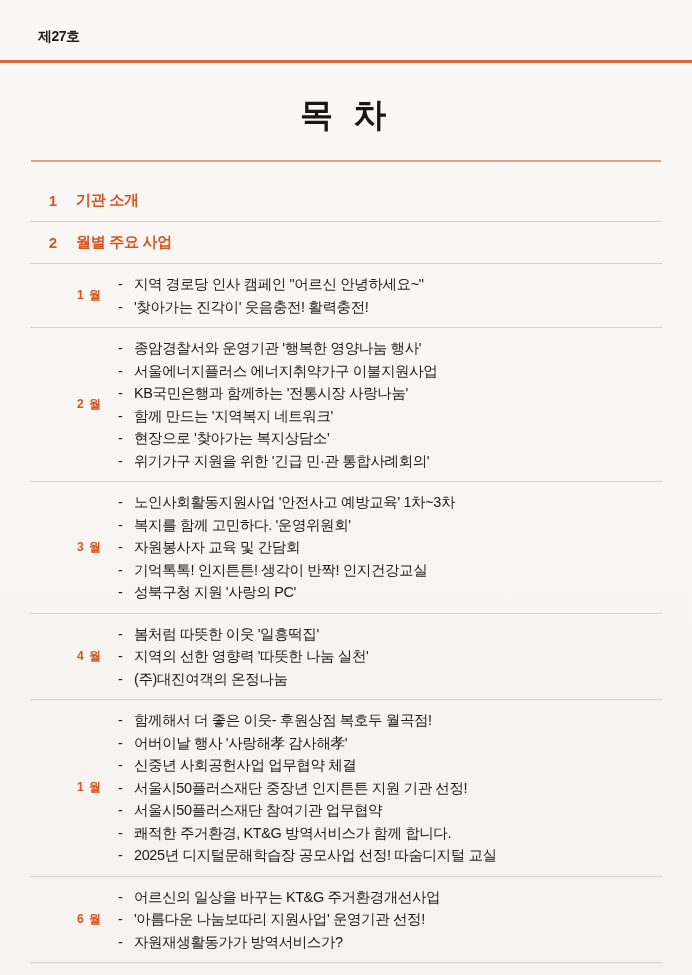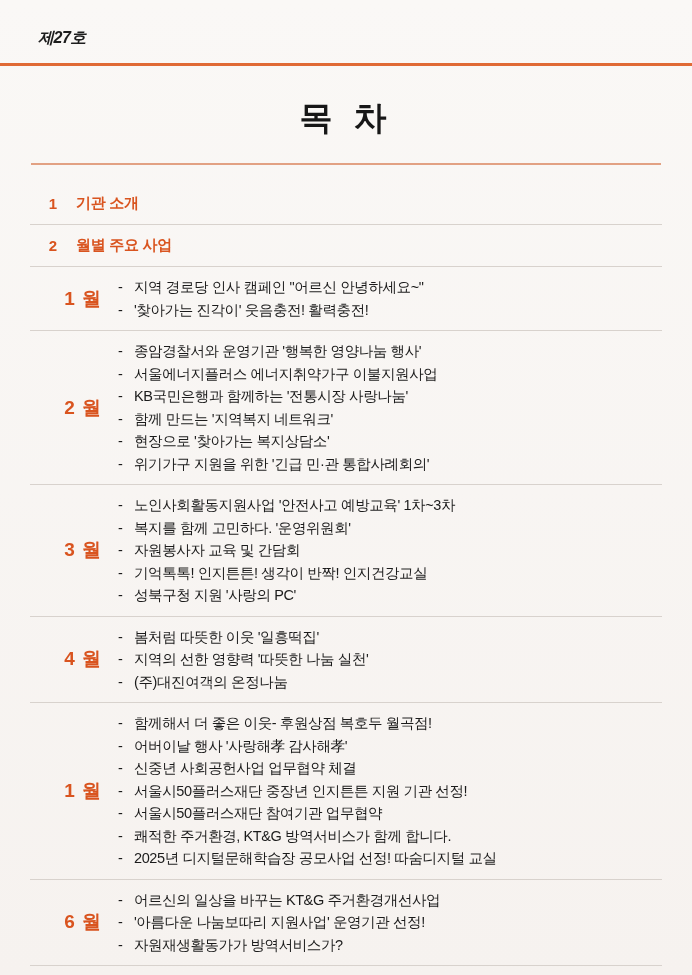--- a/index.html
+++ b/index.html
@@ -23,42 +23,42 @@
   }
 
   
   .header {
     display: flex;
     align-items: baseline;
     justify-content: space-between;
     padding: 28px 30px 10px 38px;
   }
   .issue-no {
-    font-size: 16px;
+    font-size: 14px;
     font-weight: bold;
     color: #1d1d1d;
     letter-spacing: -0.5px;
-    font-style: italic;
   }
   .org-name {
     font-size: 21px;
     font-weight: bold;
     color: #1d1d1d;
     letter-spacing: -0.5px;
   }
   .header-rule {
     height: 3px;
     background: #e06a35;
     margin: 4px 0 0 0;
   }
 
   
   .title-block {
     text-align: center;
     padding: 30px 0 18px 0;
+    font-family: Liberation Serif, serif;
   }
   .doc-title {
     font-size: 33px;
     font-weight: bold;
     letter-spacing: 6px;
     color: #171717;
   }
   .title-rule {
     width: 630px;
     height: 2px;
@@ -98,21 +98,21 @@
     align-items: center;
     border-bottom: 1px solid #d8d2cd;
     min-height: 42px;
   }
   .month-label {
     width: 86px;
     flex: 0 0 86px;
     text-align: right;
     padding-right: 14px;
     box-sizing: border-box;
-    font-size: 19px;
+    font-size: 12px;
     font-weight: bold;
     color: #d9541f;
     letter-spacing: 1px;
   }
   .month-items {
     flex: 1 1 auto;
     padding: 9px 0 9px 2px;
   }
   .item {
     display: flex;

